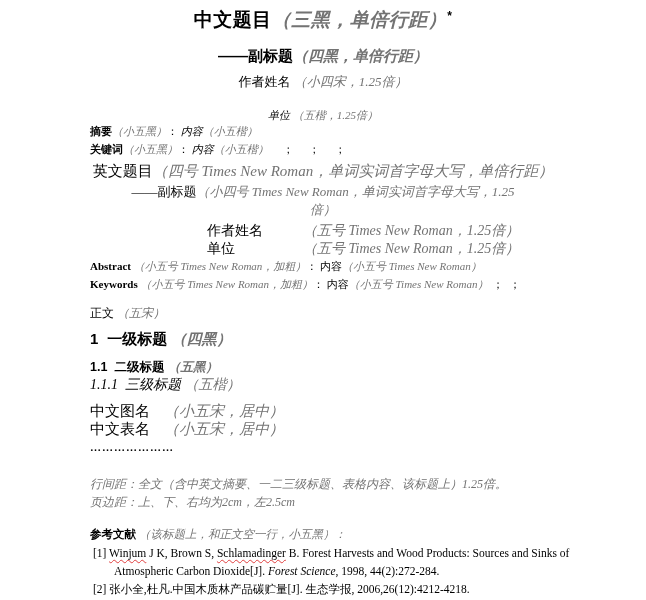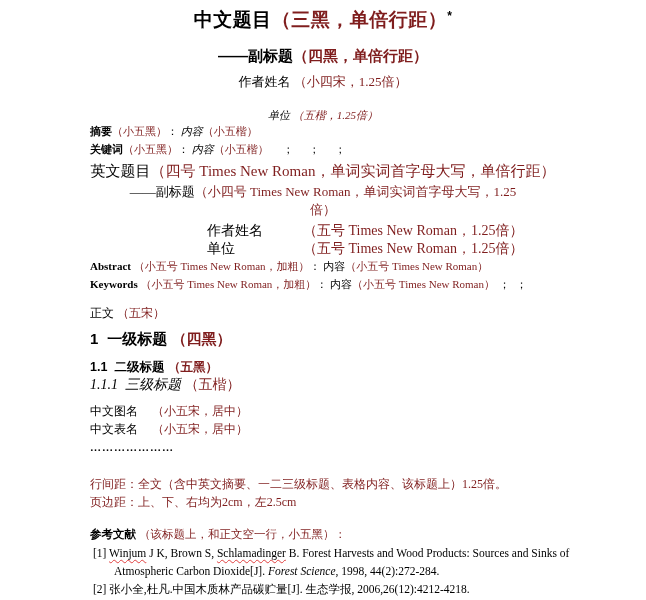--- a/index.html
+++ b/index.html
@@ -6,21 +6,21 @@
   .page{
     position:relative;
     width:646px;height:600px;
     background:#ffffff;
     color:#000;
     font-family:"Liberation Serif","DejaVu Serif",serif;
     overflow:hidden;
     box-sizing:border-box;
     padding-top:4px;
   }
-  .red{color:#7f1d1d;}
+  .red{color:#737373;font-style:italic;}
   .sans{font-family:"Liberation Sans","DejaVu Sans",sans-serif;}
   .b{font-weight:bold;}
   .i{font-style:italic;}
   .center{text-align:center;}
   .left{margin-left:90px;margin-right:28px;}
 
   .doc-title{font-size:19px;line-height:24px;margin-bottom:14px;letter-spacing:.5px;}
   .doc-title .star{font-size:12px;vertical-align:6px;font-weight:bold;}
   .doc-subtitle{font-size:15px;line-height:20px;margin-bottom:8px;}
   .author-cn{font-size:13px;line-height:16px;margin-bottom:18px;}
@@ -43,21 +43,21 @@
 
   .body-label{font-size:12px;line-height:15px;margin-bottom:8px;margin-top:14px;}
   .h1{font-size:15px;line-height:20px;margin-bottom:10px;}
   .h1 .num{margin-right:9px;}
   .h2{font-size:12.5px;line-height:16px;margin-bottom:2px;}
   .h2 .num{margin-right:7px;}
   .h3{font-size:14px;line-height:15px;margin-bottom:12px;}
   .h3 .num{margin-right:7px;}
   .h3 .cap{font-style:italic;}
 
-  .caption{font-size:12px;line-height:15px;margin-bottom:3px;}
+  .caption{font-size:15px;line-height:15px;margin-bottom:3px;}
   .caption .gap{display:inline-block;width:14px;}
   .tbody-line{font-size:10.5px;line-height:14px;margin-bottom:0;}
   .dots{font-size:11px;line-height:14px;font-weight:bold;letter-spacing:1px;margin-bottom:22px;}
 
   .note-line{font-size:12px;line-height:16px;margin-bottom:2px;}
   .note-line.last{margin-bottom:16px;}
 
   .refs-head{font-size:11.5px;line-height:16px;margin-bottom:2px;}
   .ref{
     font-size:11.5px;line-height:18px;

